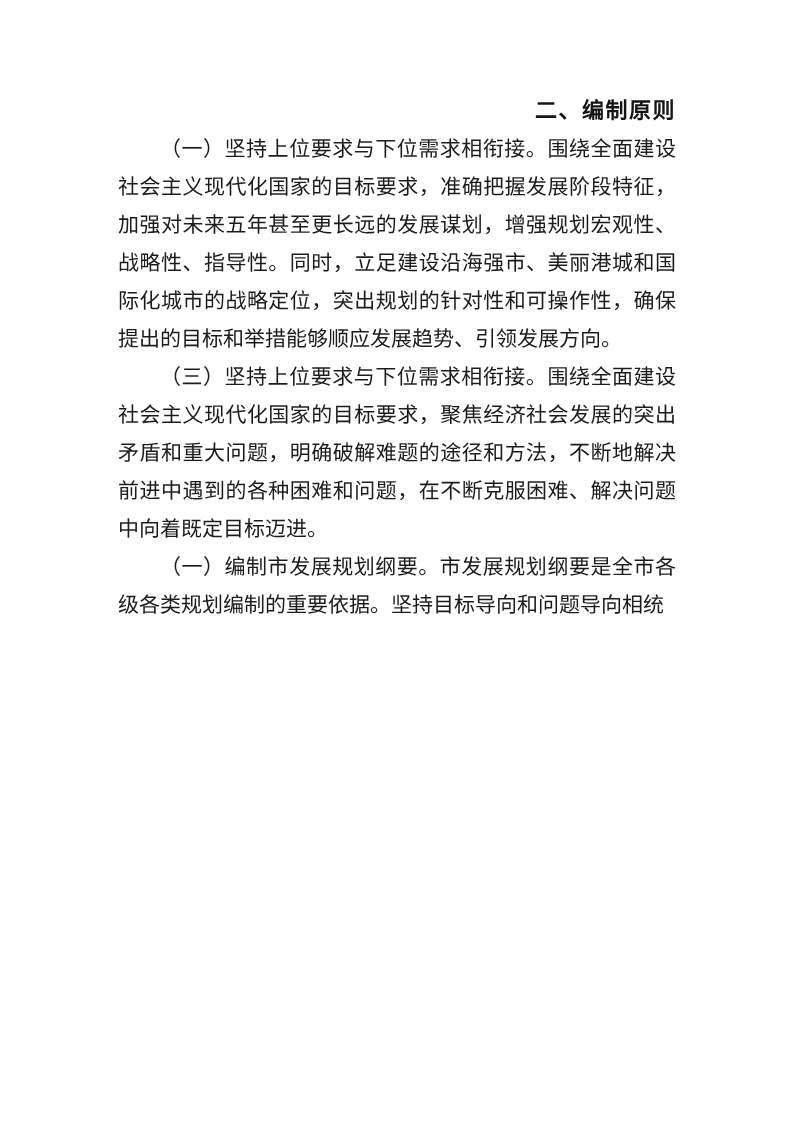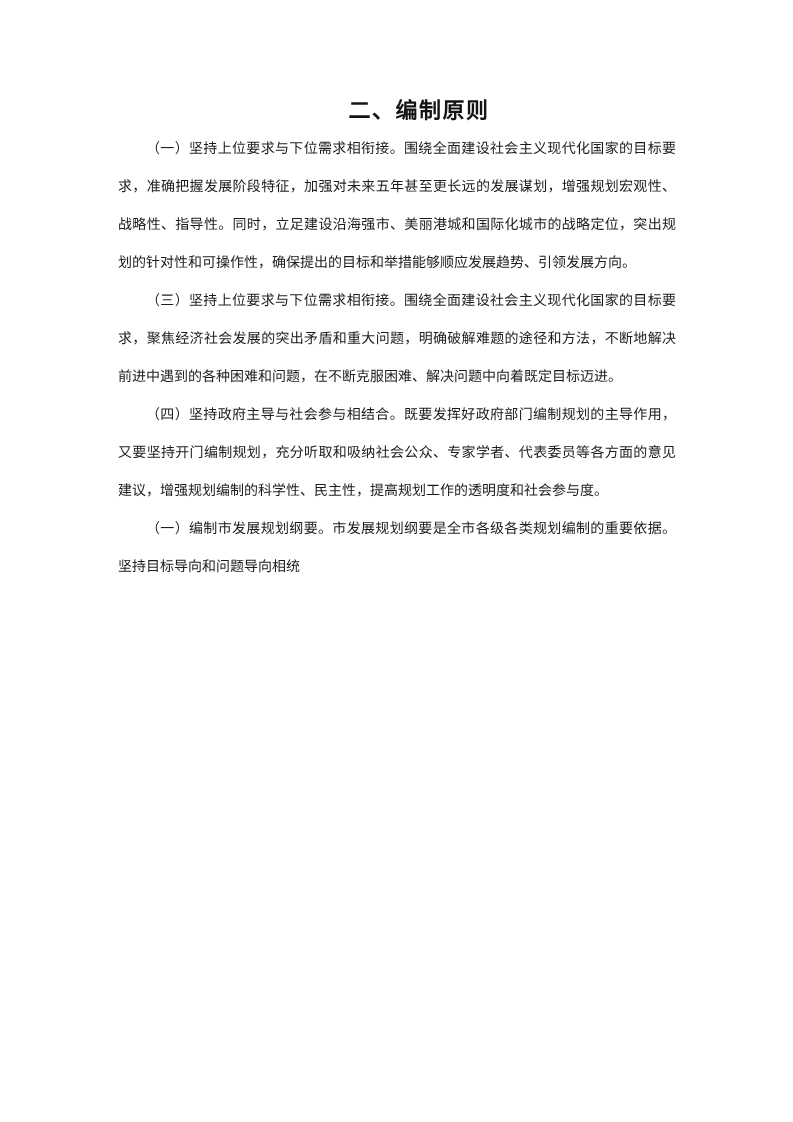--- a/index.html
+++ b/index.html
@@ -24,35 +24,34 @@
     width: 558px;
   }
   .doc-heading {
     font-family: "Liberation Sans", sans-serif;
     font-weight: bold;
     font-size: 22px;
     line-height: 38px;
     letter-spacing: 1.5px;
     text-indent: 2em;
     color: #141414;
-    text-align: center;
+    text-align: right;
   }
   .doc-para {
-    font-size: 14px;
+    font-size: 21px;
     line-height: 38px;
     text-indent: 2em;
     text-align: justify;
     color: #1c1c1c;
     margin: 0;
   }
 </style>
 </head>
 <body>
 
 <div class="page">
   <div class="content">
     <div class="doc-heading">二、编制原则</div>
     <p class="doc-para">（一）坚持上位要求与下位需求相衔接。围绕全面建设社会主义现代化国家的目标要求，准确把握发展阶段特征，加强对未来五年甚至更长远的发展谋划，增强规划宏观性、战略性、指导性。同时，立足建设沿海强市、美丽港城和国际化城市的战略定位，突出规划的针对性和可操作性，确保提出的目标和举措能够顺应发展趋势、引领发展方向。</p>
     <p class="doc-para">（三）坚持上位要求与下位需求相衔接。围绕全面建设社会主义现代化国家的目标要求，聚焦经济社会发展的突出矛盾和重大问题，明确破解难题的途径和方法，不断地解决前进中遇到的各种困难和问题，在不断克服困难、解决问题中向着既定目标迈进。</p>
-    <p class="doc-para">（四）坚持政府主导与社会参与相结合。既要发挥好政府部门编制规划的主导作用，又要坚持开门编制规划，充分听取和吸纳社会公众、专家学者、代表委员等各方面的意见建议，增强规划编制的科学性、民主性，提高规划工作的透明度和社会参与度。</p>
     <p class="doc-para">（一）编制市发展规划纲要。市发展规划纲要是全市各级各类规划编制的重要依据。坚持目标导向和问题导向相统</p>
   </div>
 </div>
 
 </body></html>

